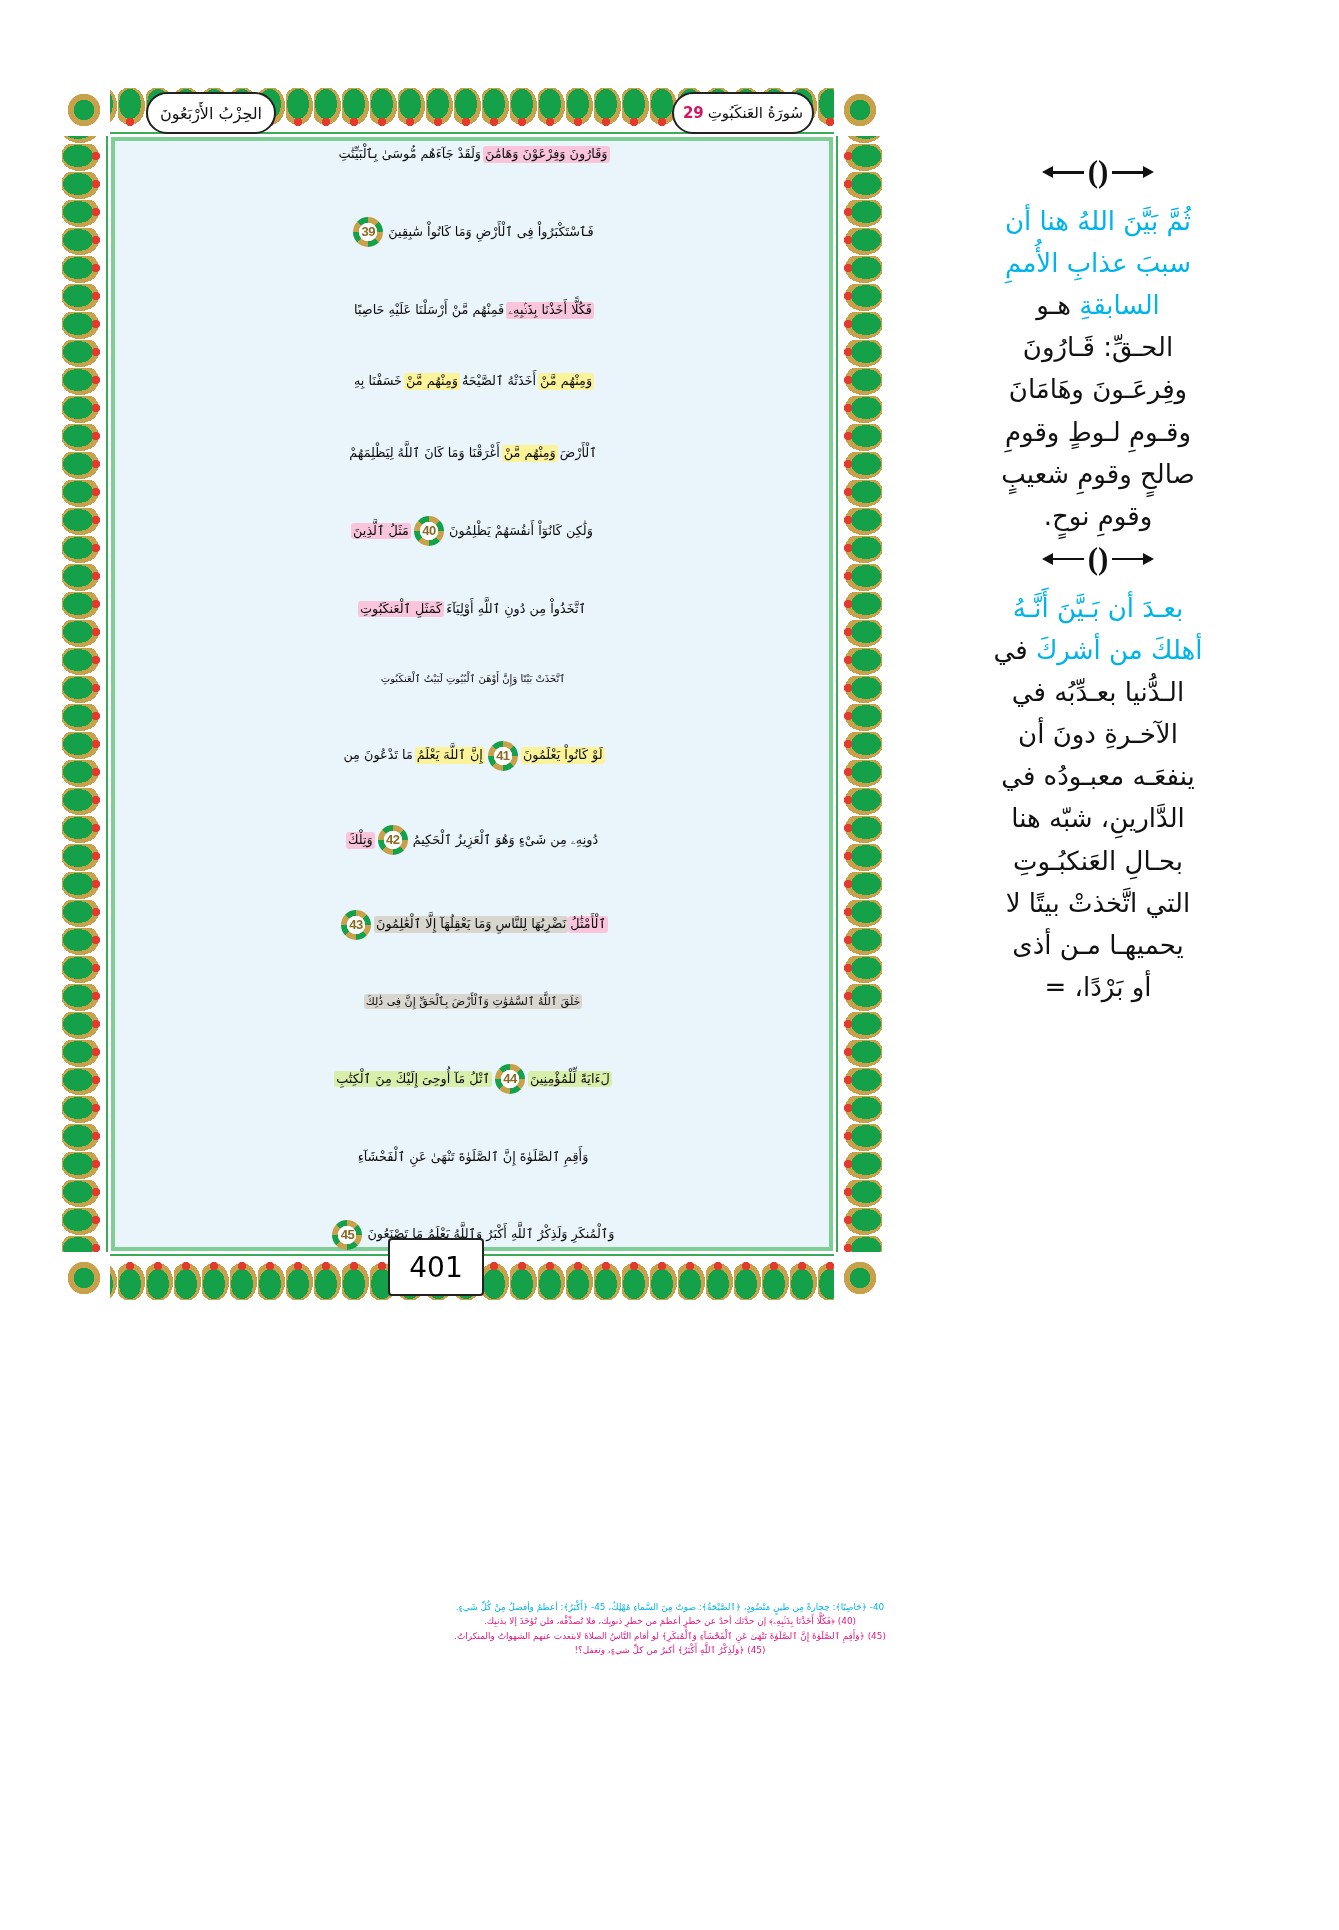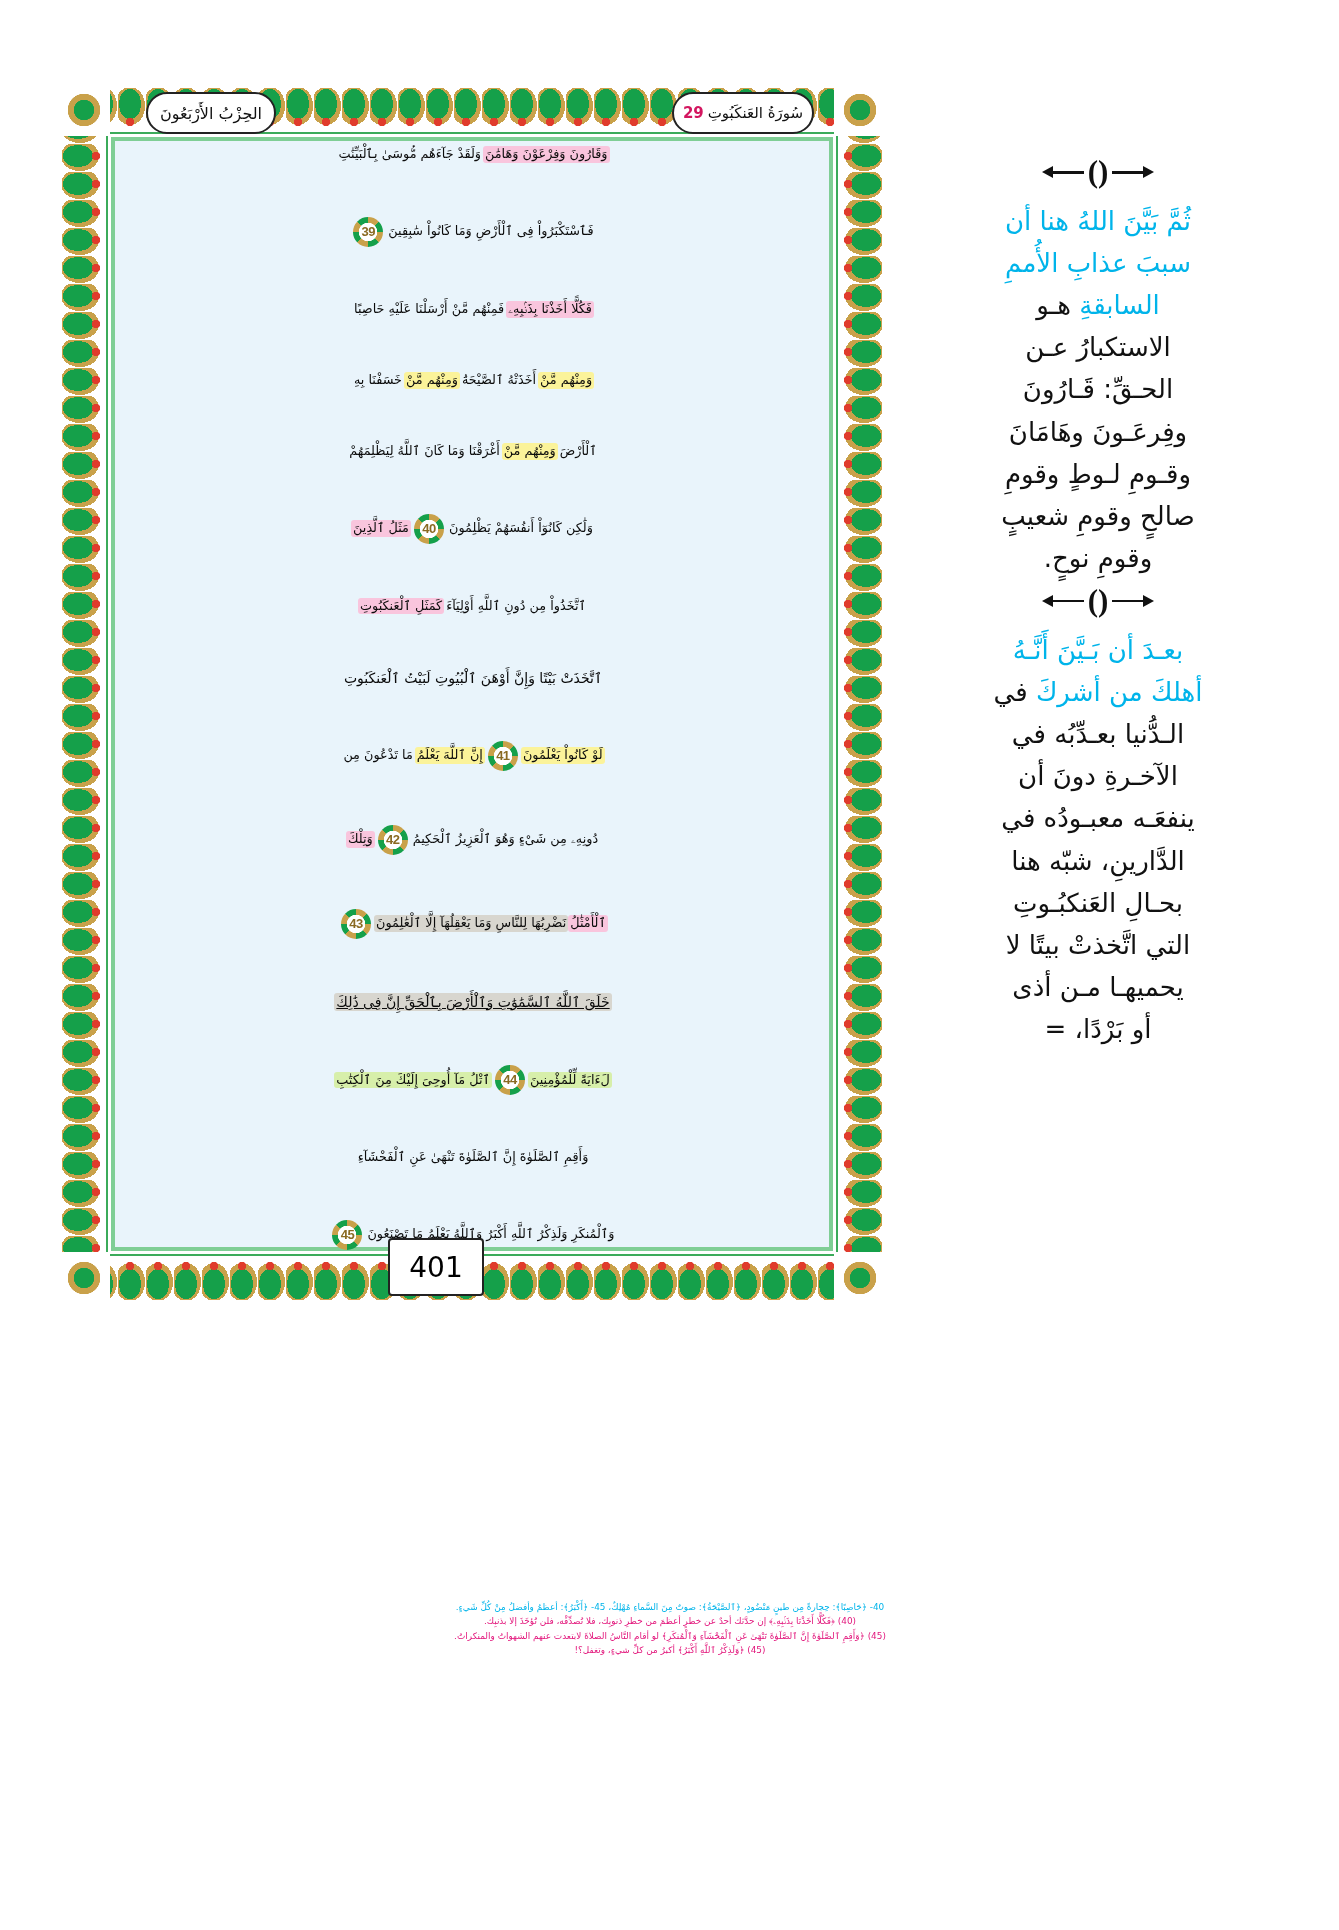--- a/index.html
+++ b/index.html
@@ -203,40 +203,40 @@
       </div>
       <div class="aline" style="font-size: 12.8px;">
         <span class="seg hl-none">وَلَٰكِن كَانُوٓاْ أَنفُسَهُمْ يَظْلِمُونَ</span>
         <span class="ayahmark"><i>40</i></span>
         <span class="seg hl-pink">مَثَلُ ٱلَّذِينَ</span>
       </div>
       <div class="aline" style="font-size: 12.8px;">
         <span class="seg hl-none">ٱتَّخَذُواْ مِن دُونِ ٱللَّهِ أَوْلِيَآءَ </span>
         <span class="seg hl-pink">كَمَثَلِ ٱلْعَنكَبُوتِ</span>
       </div>
-      <div class="aline" style="font-size: 14px;">
+      <div class="aline" style="font-size: 10px;">
         <span class="seg hl-none">ٱتَّخَذَتْ بَيْتًا وَإِنَّ أَوْهَنَ ٱلْبُيُوتِ لَبَيْتُ ٱلْعَنكَبُوتِ</span>
       </div>
       <div class="aline" style="font-size: 12.8px;">
         <span class="seg hl-yellow">لَوْ كَانُواْ يَعْلَمُونَ</span>
         <span class="ayahmark"><i>41</i></span>
         <span class="seg hl-yellow">إِنَّ ٱللَّهَ يَعْلَمُ</span>
         <span class="seg hl-none"> مَا تَدْعُونَ مِن</span>
       </div>
       <div class="aline" style="font-size: 12.8px;">
         <span class="seg hl-none">دُونِهِۦ مِن شَىْءٍ وَهُوَ ٱلْعَزِيزُ ٱلْحَكِيمُ</span>
         <span class="ayahmark"><i>42</i></span>
         <span class="seg hl-pink">وَتِلْكَ</span>
       </div>
       <div class="aline" style="font-size: 12.8px;">
         <span class="seg hl-pink">ٱلْأَمْثَٰلُ</span>
         <span class="seg hl-grey"> نَضْرِبُهَا لِلنَّاسِ وَمَا يَعْقِلُهَآ إِلَّا ٱلْعَٰلِمُونَ</span>
         <span class="ayahmark"><i>43</i></span>
       </div>
-      <div class="aline" style="font-size: 14px; text-decoration: underline;">
+      <div class="aline" style="font-size: 11px;">
         <span class="seg hl-grey">خَلَقَ ٱللَّهُ ٱلسَّمَٰوَٰتِ وَٱلْأَرْضَ بِٱلْحَقِّ إِنَّ فِى ذَٰلِكَ</span>
       </div>
       <div class="aline" style="font-size: 12.8px;">
         <span class="seg hl-green">لَءَايَةً لِّلْمُؤْمِنِينَ</span>
         <span class="ayahmark"><i>44</i></span>
         <span class="seg hl-green">ٱتْلُ مَآ أُوحِىَ إِلَيْكَ مِنَ ٱلْكِتَٰبِ</span>
       </div>
       <div class="aline" style="font-size: 12.8px;">
         <span class="seg hl-none">وَأَقِمِ ٱلصَّلَوٰةَ إِنَّ ٱلصَّلَوٰةَ تَنْهَىٰ عَنِ ٱلْفَحْشَآءِ</span>
       </div>
@@ -265,21 +265,20 @@
         <span class="arrow right">
           <span class="shaft"></span>
           <span class="head"></span>
         </span>
         <span class="num"></span>
       </div>
       <div class="cmt">
         <div><span class="cyan">ثُمَّ بَيَّنَ اللهُ هنا أن</span></div>
         <div><span class="cyan">سببَ عذابِ الأُممِ</span></div>
         <div><span class="cyan">السابقةِ</span><span> هـو</span></div>
-        <div><span>الاستكبارُ عـن</span></div>
         <div><span>الحـقِّ: قَـارُونَ</span></div>
         <div><span>وفِرعَـونَ وهَامَانَ</span></div>
         <div><span>وقـومِ لـوطٍ وقومِ</span></div>
         <div><span>صالحٍ وقومِ شعيبٍ</span></div>
         <div><span>وقومِ نوحٍ.</span></div>
       </div>
       <div class="grouphead">
         <span class="num"></span>
         <span class="arrow left">
           <span class="shaft"></span>

